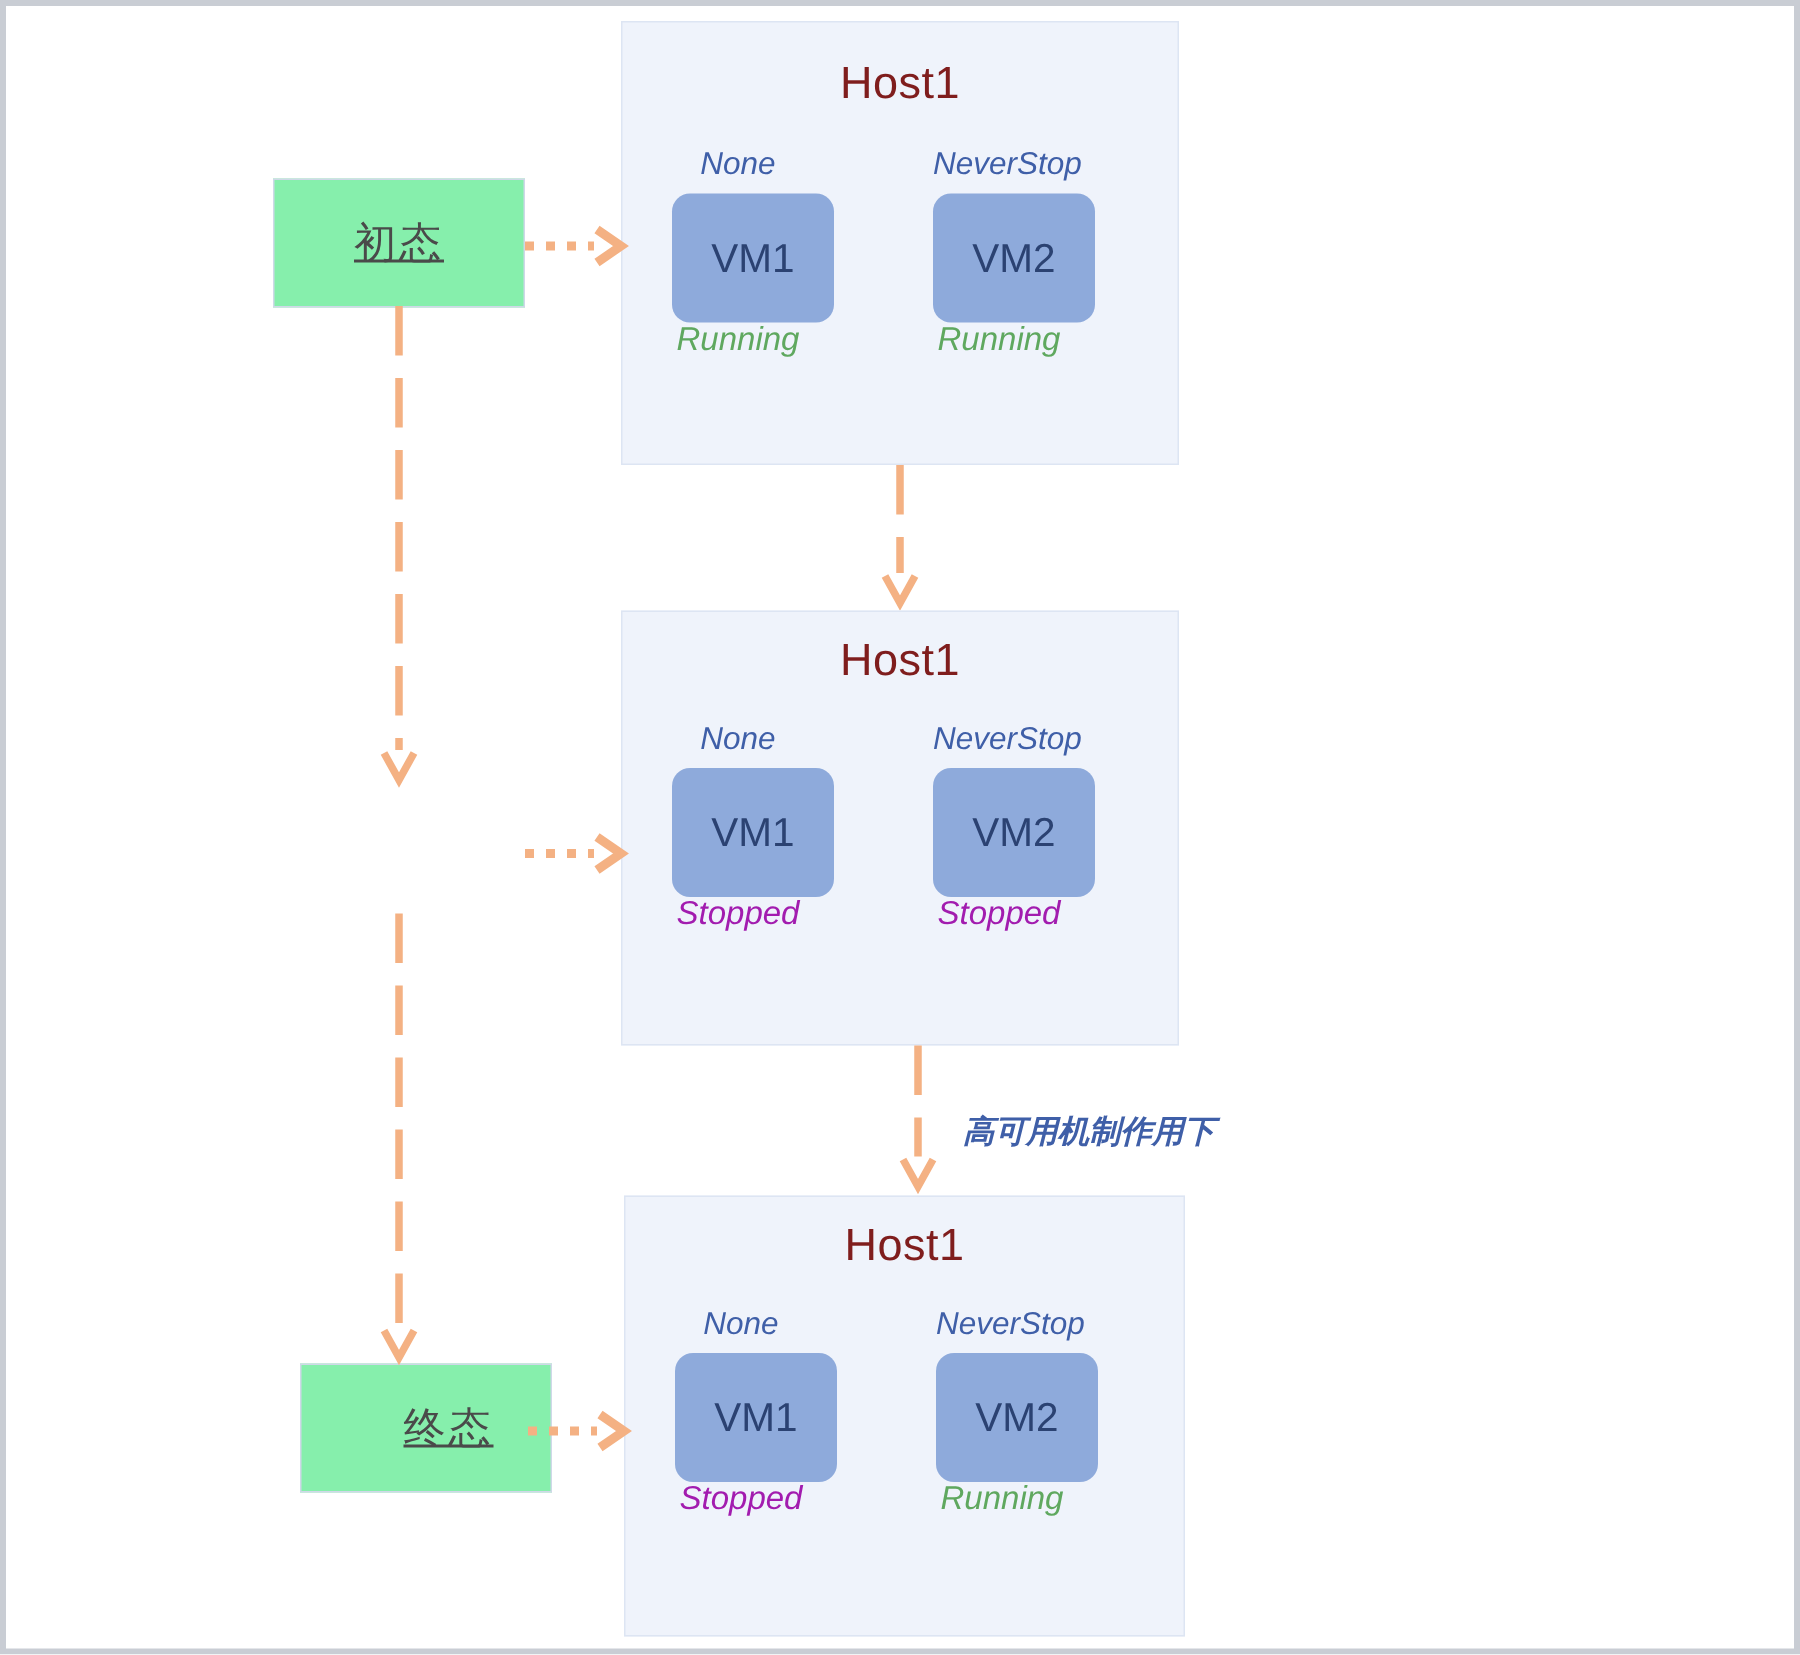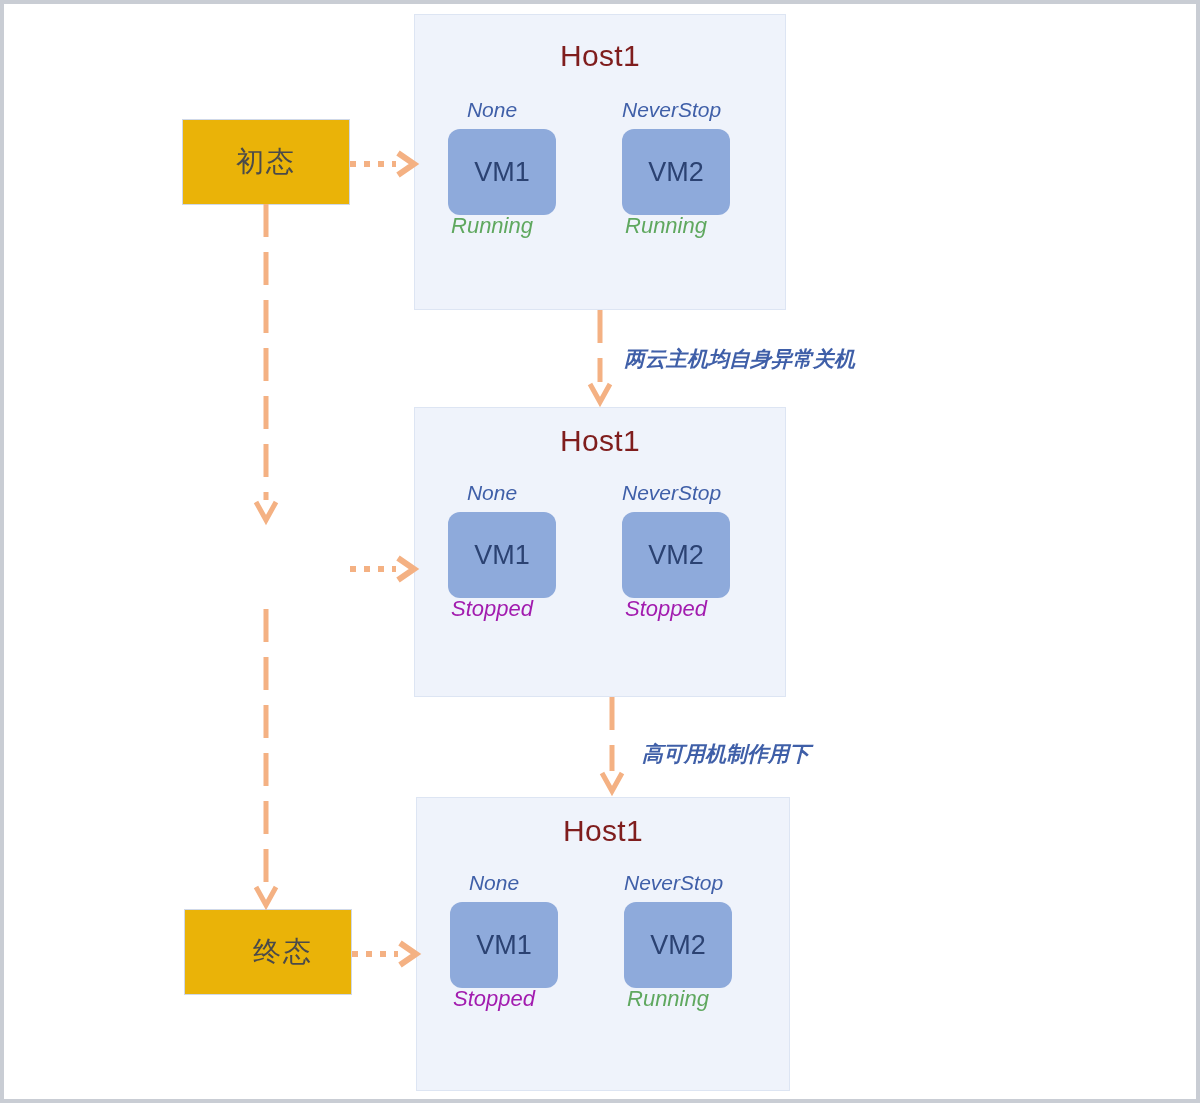--- a/index.html
+++ b/index.html
@@ -86,21 +86,21 @@
     box-sizing: border-box;
     border: 1px solid #cfd8e8;
     display: flex;
     align-items: center;
     justify-content: center;
     font-size: 28px;
     color: #4a4a4a;
     font-family: "Liberation Sans", "DejaVu Sans", sans-serif;
     letter-spacing: 2px;
   }
-  .state-box.green { background: #eab308; }
+  .state-box.green { background: #86efac; text-decoration: underline; }
   .state-box.pink  { background: #eeb1b1; }
 
   
   .conn { position: absolute; }
   .conn svg { display: block; overflow: visible; }
 
   
   .trans-label {
     position: absolute;
     font-size: 21px;
@@ -146,21 +146,20 @@
       <polyline points="48,5 64,16 48,27" fill="none" stroke="#f4b183" stroke-width="6" stroke-linejoin="miter" stroke-linecap="butt"></polyline>
     </svg>
   </div>
 
   <div class="conn" style="left:578px; top:306px; width:40px; height:98px;">
     <svg width="40" height="98" viewBox="0 0 40 98">
       <line x1="18" y1="0" x2="18" y2="72" stroke="#f4b183" stroke-width="5" stroke-dasharray="33 15" stroke-linecap="butt"></line>
       <polyline points="8,74 18,92 28,74" fill="none" stroke="#f4b183" stroke-width="5" stroke-linejoin="miter" stroke-linecap="butt"></polyline>
     </svg>
   </div>
-  <div class="trans-label" style="left:620px; top:341px;">两云主机均自身异常关机</div>
 
   <div class="host-panel" style="left:410px; top:403px; width:372px; height:290px;">
     <div class="host-title" style="top:16px;">Host1</div>
 
     <div class="vm-group" style="left:33px; top:74px;">
       <div class="vm-policy">None</div>
       <div class="vm-box">
         <span class="vm-name">VM1</span>
       </div>
       <div class="vm-state state-stopped">Stopped</div>
@@ -204,21 +203,21 @@
 
     <div class="vm-group" style="left:207px; top:74px;">
       <div class="vm-policy">NeverStop</div>
       <div class="vm-box">
         <span class="vm-name">VM2</span>
       </div>
       <div class="vm-state state-running">Running</div>
     </div>
   </div>
 
-  <div class="state-box green" style="left:180px; top:905px;padding-left:30px;">
+  <div class="state-box green" style="left:196px; top:905px;padding-left:30px;">
     <span>终态</span>
   </div>
 
   <div class="conn" style="left:348px; top:934px; width:70px; height:32px;">
     <svg width="70" height="32" viewBox="0 0 70 32">
       <line x1="0" y1="16" x2="46" y2="16" stroke="#f4b183" stroke-width="6" stroke-dasharray="6 8" stroke-linecap="butt"></line>
       <polyline points="48,5 64,16 48,27" fill="none" stroke="#f4b183" stroke-width="6" stroke-linejoin="miter" stroke-linecap="butt"></polyline>
     </svg>
   </div>
 

